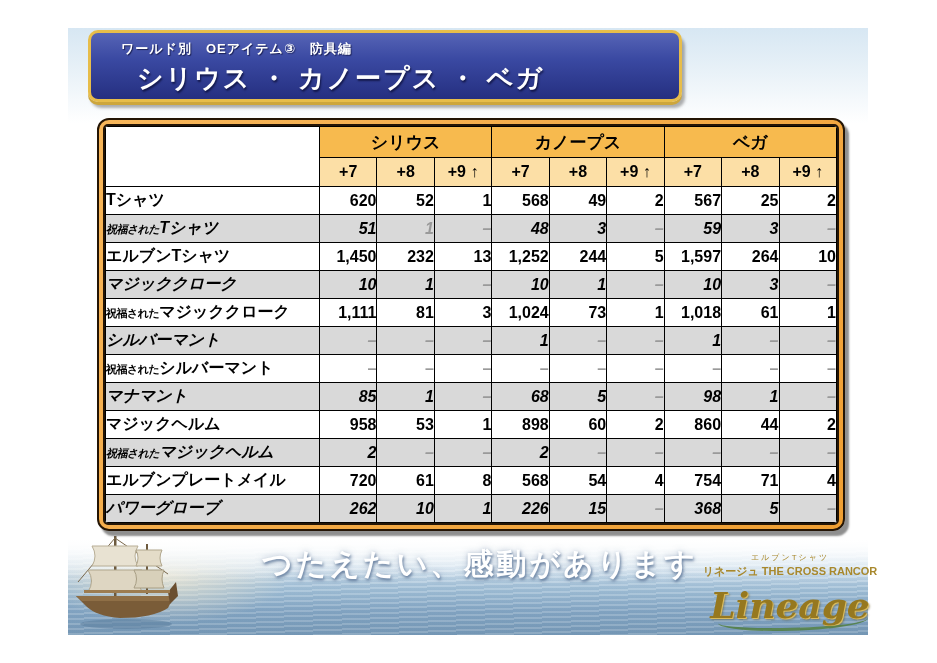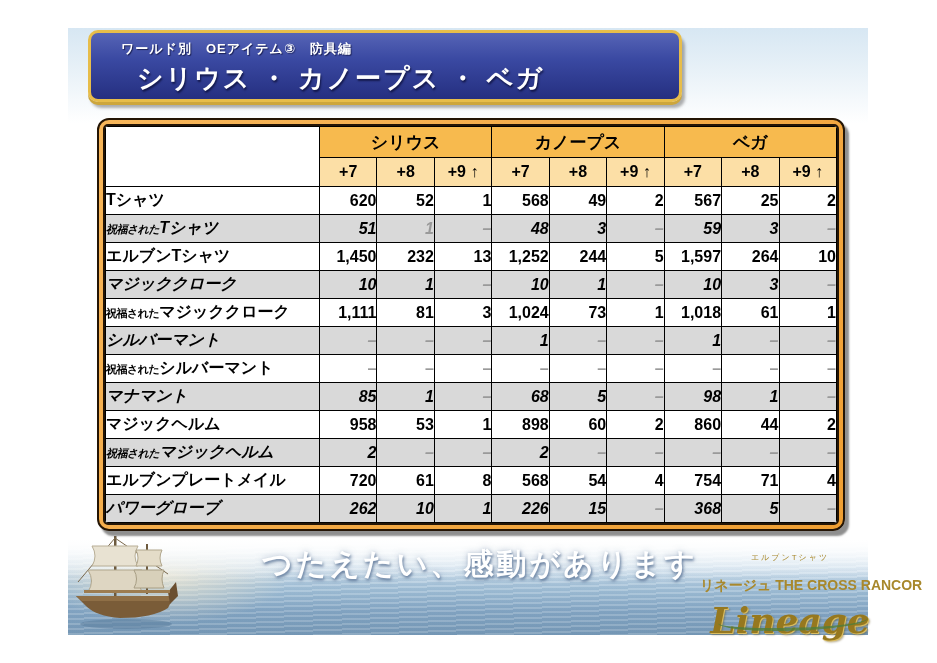--- a/index.html
+++ b/index.html
@@ -86,21 +86,21 @@
     font-family:"DejaVu Serif","Liberation Serif",serif;
     font-size:30px;font-weight:bold;color:#ffffff;letter-spacing:3px;
     text-shadow:1px 2px 3px rgba(90,115,150,.9), 0 0 6px rgba(120,140,170,.5);
   }
   
   .logo{
     position:absolute;left:700px;top:554px;width:180px;height:84px;
     color:#9a7c22;text-align:center;line-height:1;
   }
   .logo .l-top{font-size:8px;letter-spacing:2px;color:#a8882c;}
-  .logo .l-mid{font-size:14px;font-weight:bold;margin-top:16px;color:#a8882c;white-space:nowrap;}
+  .logo .l-mid{font-size:11px;font-weight:bold;margin-top:4px;color:#a8882c;white-space:nowrap;}
   .logo .l-word{
     font-family:"DejaVu Serif","Liberation Serif",serif;font-style:italic;font-weight:bold;
     font-size:36px;color:#96781f;margin-top:10px;
     text-shadow:1px 1px 0 #d8bb60, 2px 2px 2px rgba(90,70,10,.4);
   }
   .logo .l-swoosh{position:absolute;left:18px;top:56px;width:150px;height:18px;
     border-bottom:3px solid #4f7d3a;border-radius:0 0 70% 40%;opacity:.8;}
   .logo .l-ep{
     font-family:"DejaVu Serif","Liberation Serif",serif;font-style:italic;font-weight:bold;
     font-size:14px;color:#a5841f;margin-top:6px;text-align:left;padding-left:14px;

